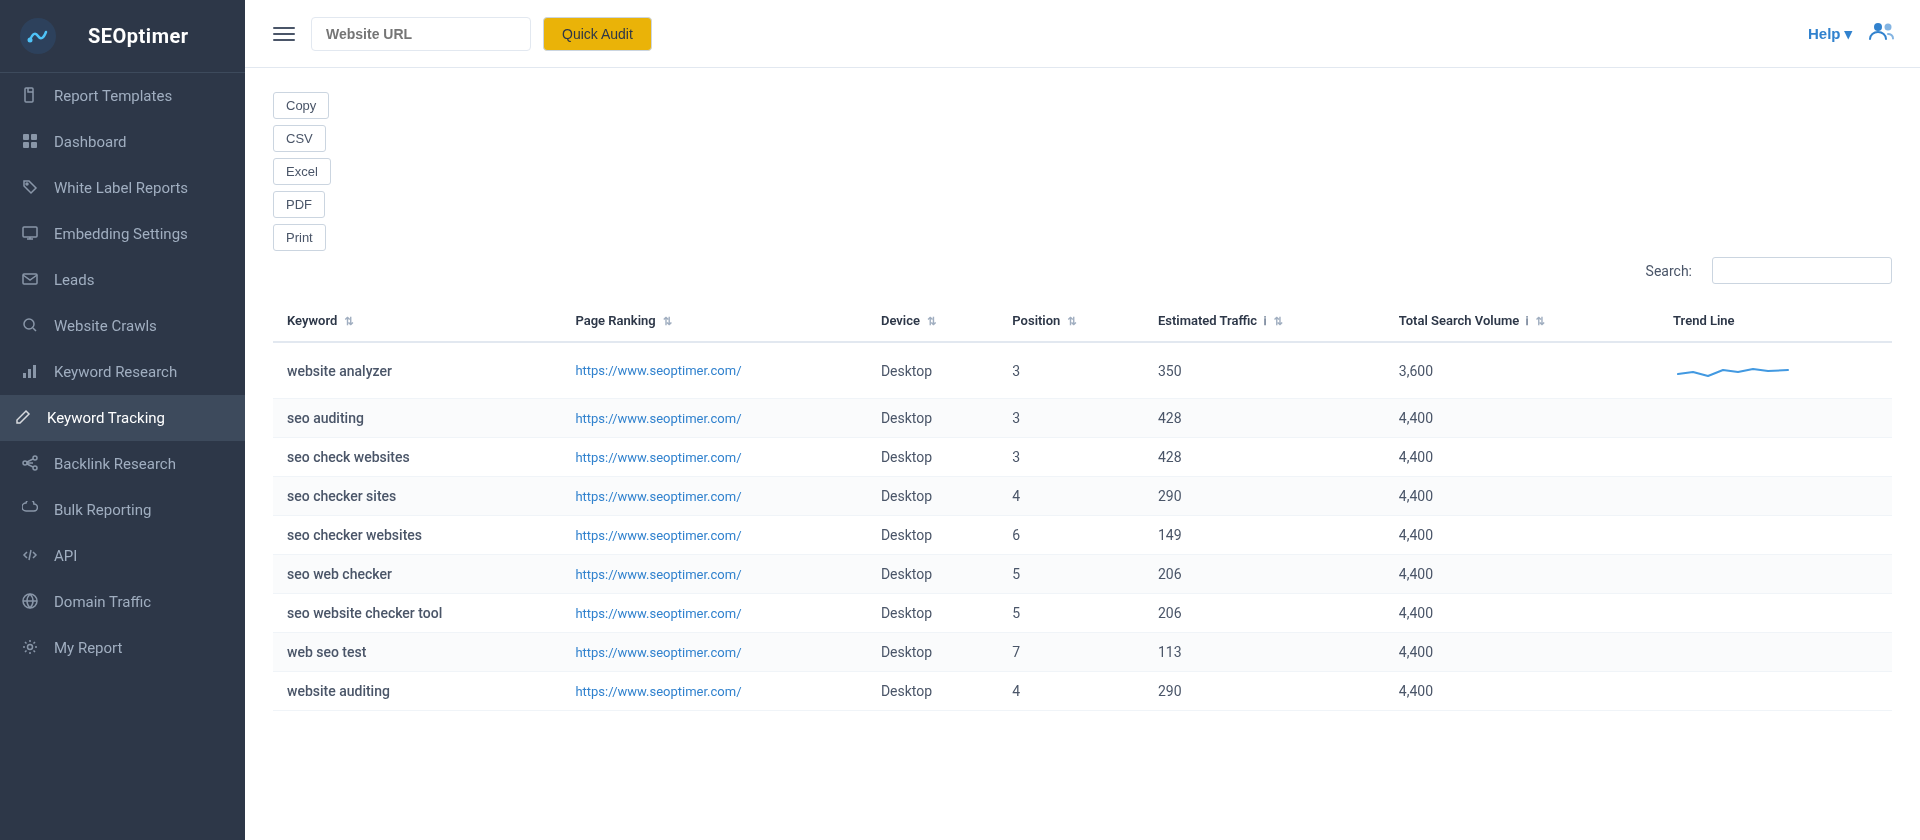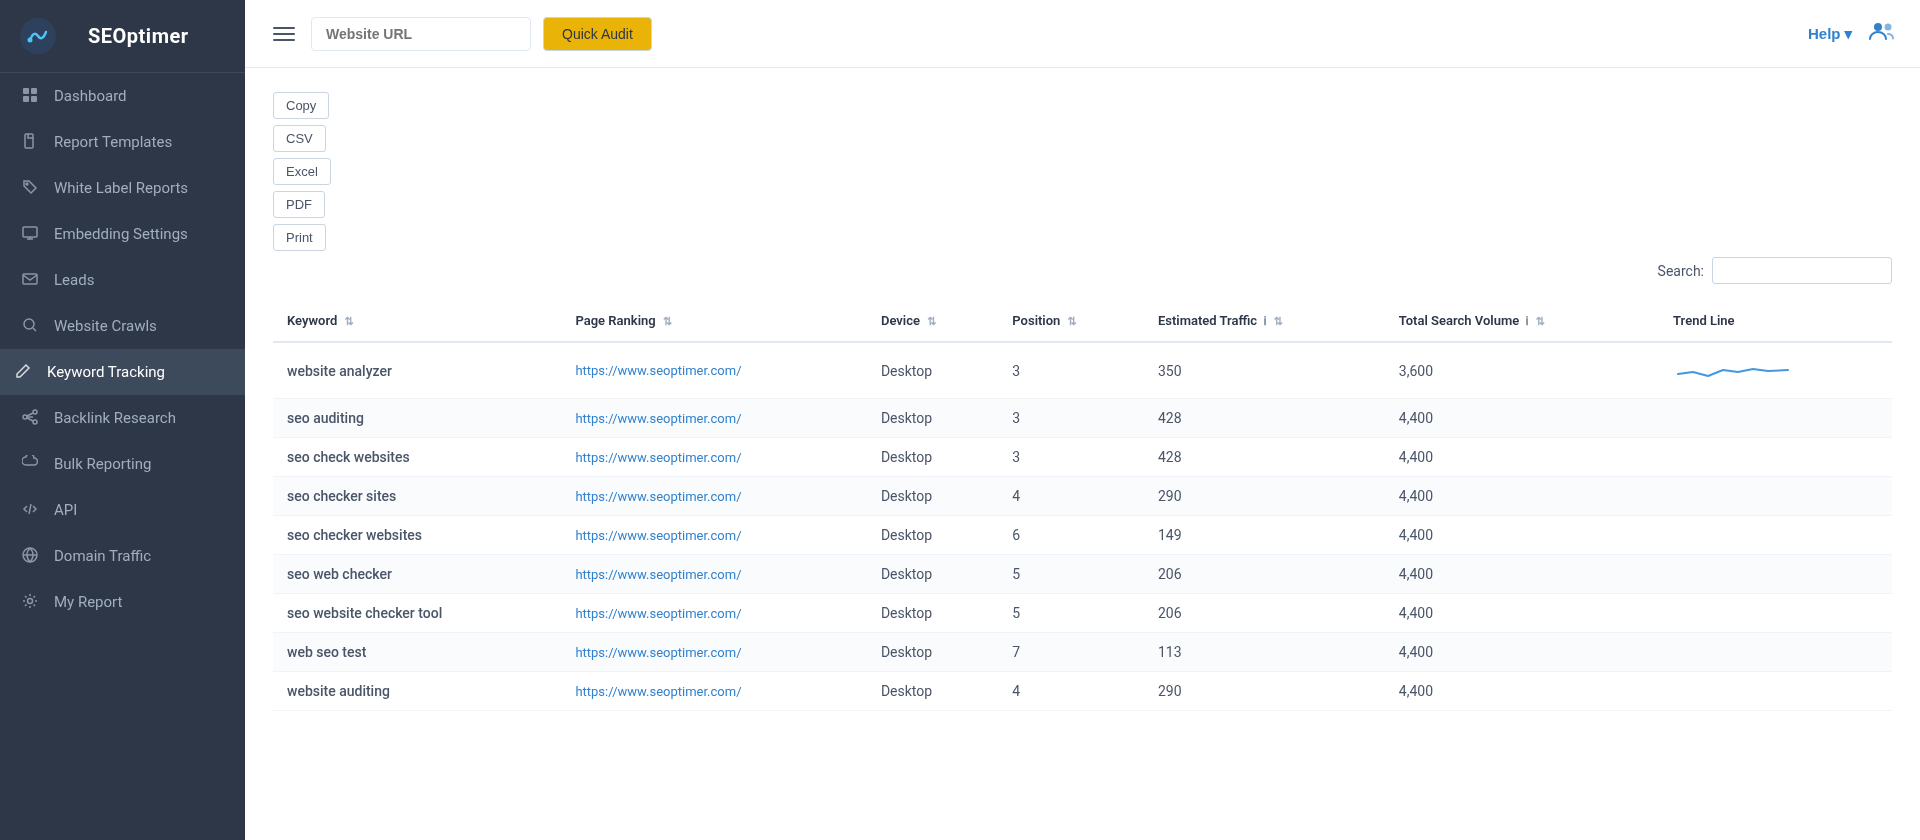--- a/index.html
+++ b/index.html
@@ -148,21 +148,21 @@
       border-radius: 3px;
       padding: 5px 12px;
       font-size: 13px;
       color: #4a5568;
       cursor: pointer;
     }
     .search-wrap {
       margin-left: auto;
       display: flex;
       align-items: center;
-      gap: 8px;
+      gap: 20px;
     }
     .search-label {
       font-size: 14px;
       color: #4a5568;
     }
     .search-input {
       border: 1px solid #cbd5e0;
       border-radius: 3px;
       padding: 5px 10px;
       font-size: 13px;
@@ -231,37 +231,37 @@
     <svg class="logo-icon" viewBox="0 0 36 36" fill="none" xmlns="http://www.w3.org/2000/svg">
       <circle cx="18" cy="18" r="18" fill="#3182ce" opacity="0.15"></circle>
       <path d="M10 22 Q14 12 18 18 Q22 24 26 14" stroke="#4fc3f7" stroke-width="2.5" fill="none" stroke-linecap="round"></path>
       <circle cx="10" cy="22" r="2.5" fill="#4fc3f7"></circle>
     </svg>
     <span class="logo-text">SEOptimer</span>
   </div>
 
   <div id="nav-items">
       <div class="nav-item">
+    <span class="nav-icon"><svg width="16" height="16" viewBox="0 0 16 16" fill="none" stroke="currentColor" stroke-width="1.5">
+            <rect x="3" y="1" width="8" height="14" rx="1"></rect>
+            <path d="M6 1v4h5"></path>
+          </svg></span>
+    <span>Report Templates</span>
+  </div>
+      <div class="nav-item">
     <span class="nav-icon"><svg width="16" height="16" viewBox="0 0 16 16" fill="currentColor">
             <rect x="1" y="1" width="6" height="6" rx="1"></rect>
             <rect x="9" y="1" width="6" height="6" rx="1"></rect>
             <rect x="1" y="9" width="6" height="6" rx="1"></rect>
             <rect x="9" y="9" width="6" height="6" rx="1"></rect>
           </svg></span>
     <span>Dashboard</span>
   </div>
       <div class="nav-item">
     <span class="nav-icon"><svg width="16" height="16" viewBox="0 0 16 16" fill="none" stroke="currentColor" stroke-width="1.5">
-            <rect x="3" y="1" width="8" height="14" rx="1"></rect>
-            <path d="M6 1v4h5"></path>
-          </svg></span>
-    <span>Report Templates</span>
-  </div>
-      <div class="nav-item">
-    <span class="nav-icon"><svg width="16" height="16" viewBox="0 0 16 16" fill="none" stroke="currentColor" stroke-width="1.5">
             <path d="M2 2h5l7 7-5 5L2 7V2z"></path>
             <circle cx="5" cy="5" r="1" fill="currentColor"></circle>
           </svg></span>
     <span>White Label Reports</span>
   </div>
       <div class="nav-item">
     <span class="nav-icon"><svg width="16" height="16" viewBox="0 0 16 16" fill="none" stroke="currentColor" stroke-width="1.5">
             <rect x="1" y="2" width="14" height="10" rx="1"></rect>
             <path d="M5 14h6M8 12v2"></path>
           </svg></span>
@@ -273,20 +273,28 @@
             <path d="M1 4l7 5 7-5"></path>
           </svg></span>
     <span>Leads</span>
   </div>
       <div class="nav-item">
     <span class="nav-icon"><svg width="16" height="16" viewBox="0 0 16 16" fill="none" stroke="currentColor" stroke-width="1.5">
             <circle cx="7" cy="7" r="5"></circle>
             <path d="M11 11l3 3"></path>
           </svg></span>
     <span>Website Crawls</span>
+  </div>
+      <div class="nav-item">
+    <span class="nav-icon"><svg width="16" height="16" viewBox="0 0 16 16" fill="currentColor">
+            <rect x="1" y="10" width="3" height="5"></rect>
+            <rect x="6" y="6" width="3" height="9"></rect>
+            <rect x="11" y="2" width="3" height="13"></rect>
+          </svg></span>
+    <span>Keyword Research</span>
   </div>
       <div class="nav-item active">
     <span class="nav-icon"><svg width="16" height="16" viewBox="0 0 16 16" fill="none" stroke="currentColor" stroke-width="1.5">
             <path d="M11 2l3 3-9 9H2v-3L11 2z"></path>
           </svg></span>
     <span>Keyword Tracking</span>
   </div>
       <div class="nav-item">
     <span class="nav-icon"><svg width="16" height="16" viewBox="0 0 16 16" fill="none" stroke="currentColor" stroke-width="1.5">
             <circle cx="13" cy="3" r="2"></circle>

